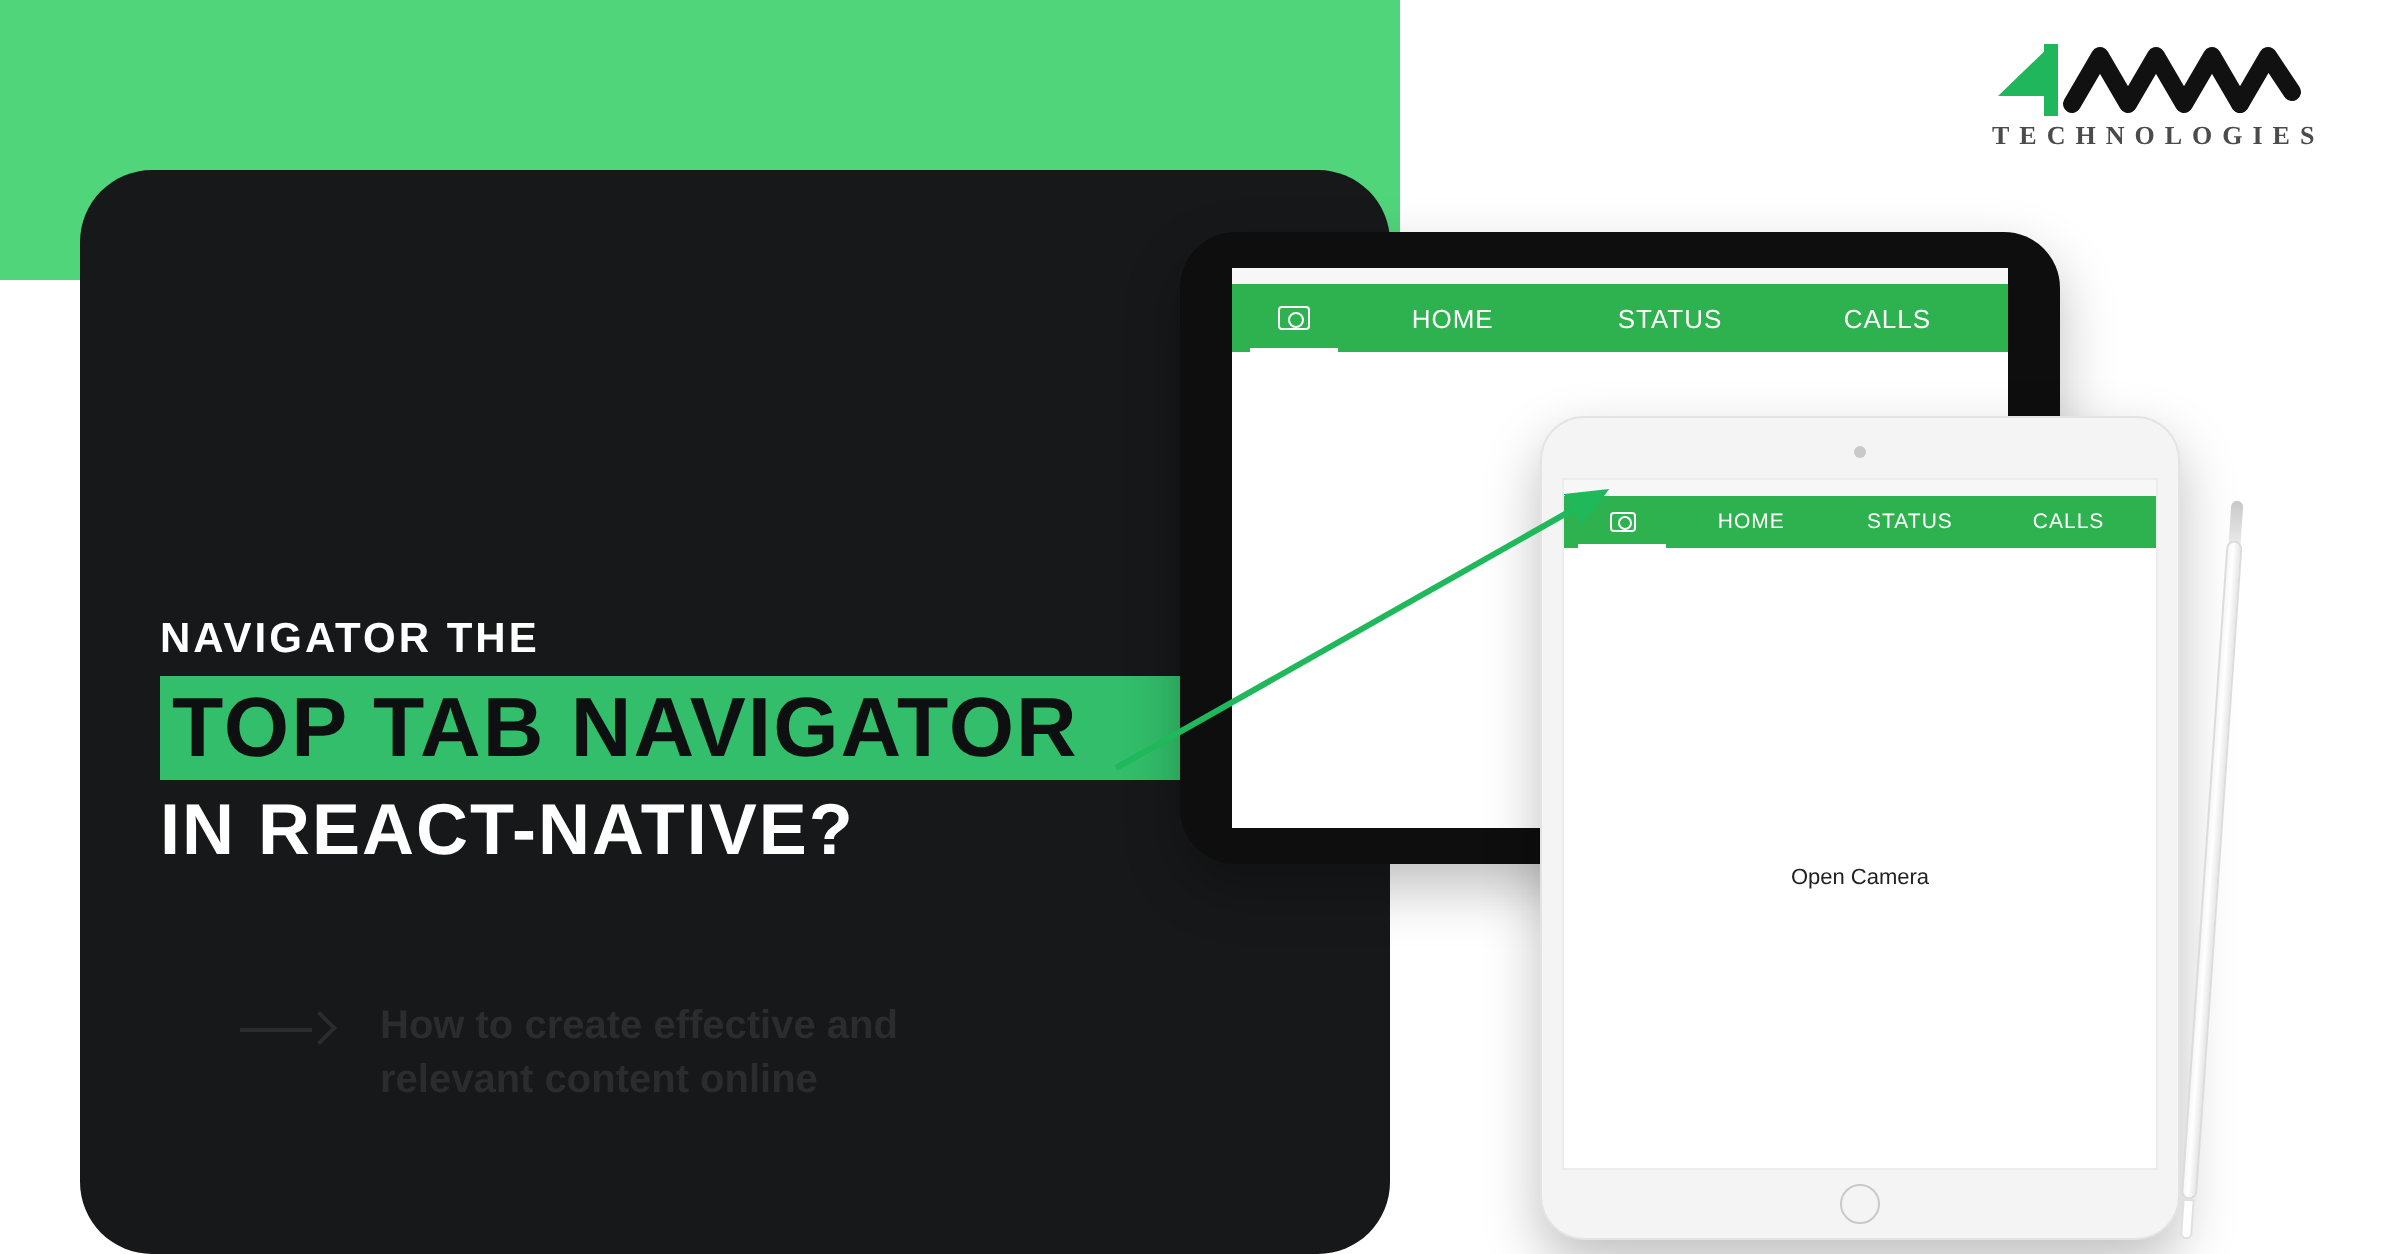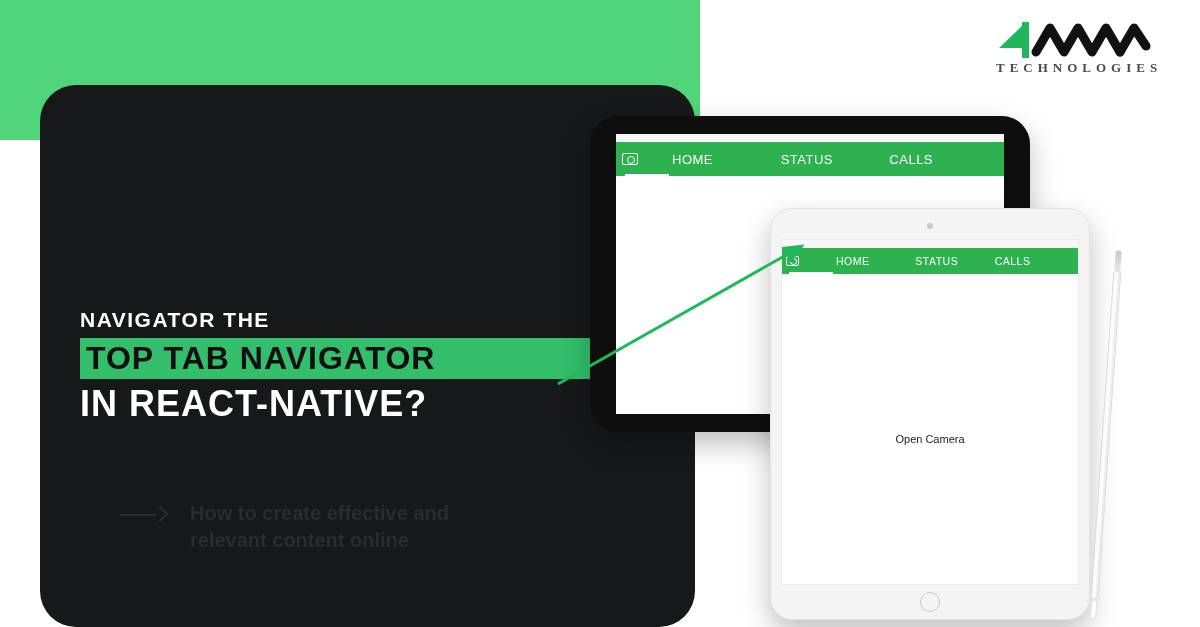--- a/index.html
+++ b/index.html
@@ -42,21 +42,21 @@
     letter-spacing: .5px;
   }
   .headline .line1 {
     font-size: 21px;
     font-weight: 800;
     letter-spacing: 1.5px;
     margin-bottom: 6px;
   }
   .headline .line2 {
     display: inline-block;
-    font-size: 32px;
+    font-size: 42px;
     font-weight: 900;
     background: #32be6a;
     color: #0d0f10;
     padding: 2px 10px 2px 6px;
     letter-spacing: 1px;
     width: 640px;
   }
   .headline .line3 {
     font-size: 36px;
     font-weight: 900;
@@ -194,20 +194,21 @@
   }
   .tabbar.big { height: 34px; padding: 0 6px; font-size: 13px; }
   .tabbar.small { height: 26px; padding: 0 4px; font-size: 10.5px; }
   .tabbar .tab {
     flex: 1;
     text-align: center;
     position: relative;
     height: 100%;
     display: flex;
     align-items: center;
+    justify-content: center;
     gap: 4px;
   }
   .tabbar .tab.cam { flex: 0 0 50px; }
   .tabbar .tab.active::after {
     content: "";
     position: absolute;
     bottom: 0; left: 6%; right: 6%;
     height: 2.5px;
     background: #fff;
   }

